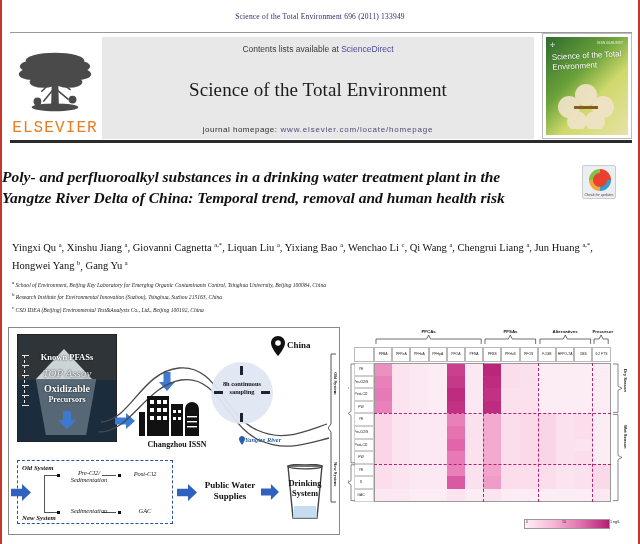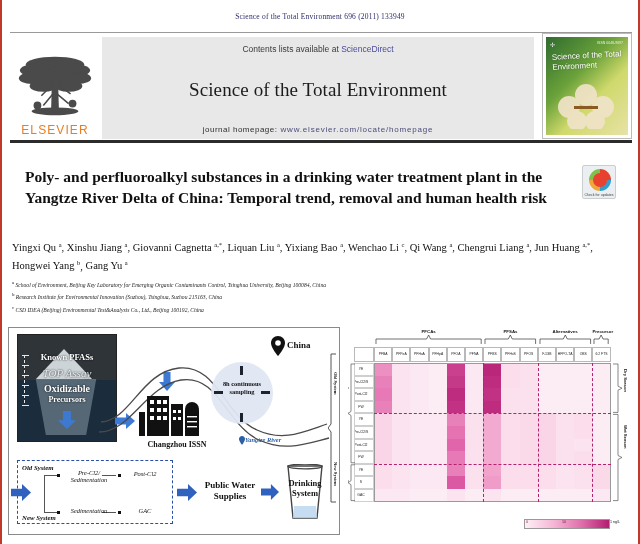--- a/index.html
+++ b/index.html
@@ -27,22 +27,22 @@
   .masthead{
     position:absolute;top:32px;left:8px;right:6px;height:106px;
     border-top:1px solid #9a9a9a;
   }
   .elsevier{
     position:absolute;left:2px;top:4px;width:86px;height:100px;
     display:flex;flex-direction:column;align-items:center;justify-content:flex-end;
   }
   .els-tree{width:78px;height:72px;display:block;}
   .els-word{
-    font-family:Liberation Sans, sans-serif;
-    font-size:12px;letter-spacing:1.1px;color:#e67e22;
+    font-family:Liberation Mono, monospace;
+    font-size:16px;letter-spacing:1.1px;color:#e67e22;
     font-variant:small-caps;font-weight:400;
     margin-top:1px;
   }
   .journalbox{
     position:absolute;left:92px;right:98px;top:4px;bottom:0;
     background:#e8e8e8;
     display:flex;flex-direction:column;align-items:center;justify-content:space-between;
     padding:7px 0 5px 0;box-sizing:border-box;
   }
   .contents{font-size:8.5px;color:#3a3a3a;font-family:"Liberation Sans",sans-serif;}
@@ -71,21 +71,21 @@
   }
   .cover-tag{
     position:absolute;right:5px;top:4px;font-size:3.5px;color:#eee;
     font-family:"Liberation Sans",sans-serif;
   }
   .cover-mark{position:absolute;left:4px;top:4px;font-size:6px;color:#eee;}
   .masthead-rule{
     position:absolute;left:8px;right:6px;top:140px;height:3px;background:#2b2b2b;
   }
   
-  .titleblock{position:absolute;left:23px;right:10px;top:166px;}
+  .titleblock{position:absolute;left:0;right:10px;top:166px;font-style:italic;}
   .art-title{
     font-size:15.5px;line-height:21px;color:#111;
     font-family:"Liberation Serif", serif;
     max-width:540px;
     margin:0;
   }
   .crossmark{
     position:absolute;right:12px;top:-1px;
     width:34px;height:40px;text-align:center;
   }

